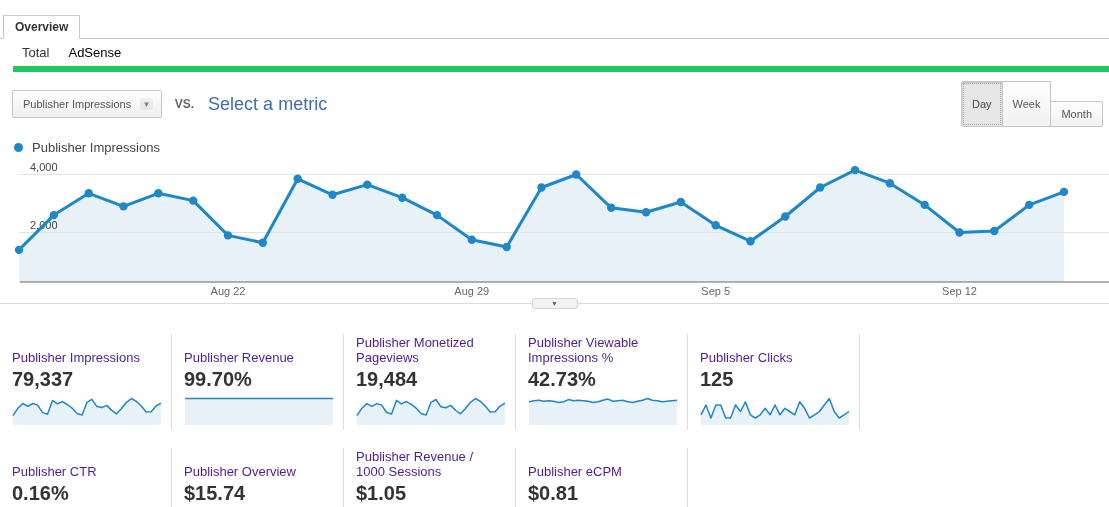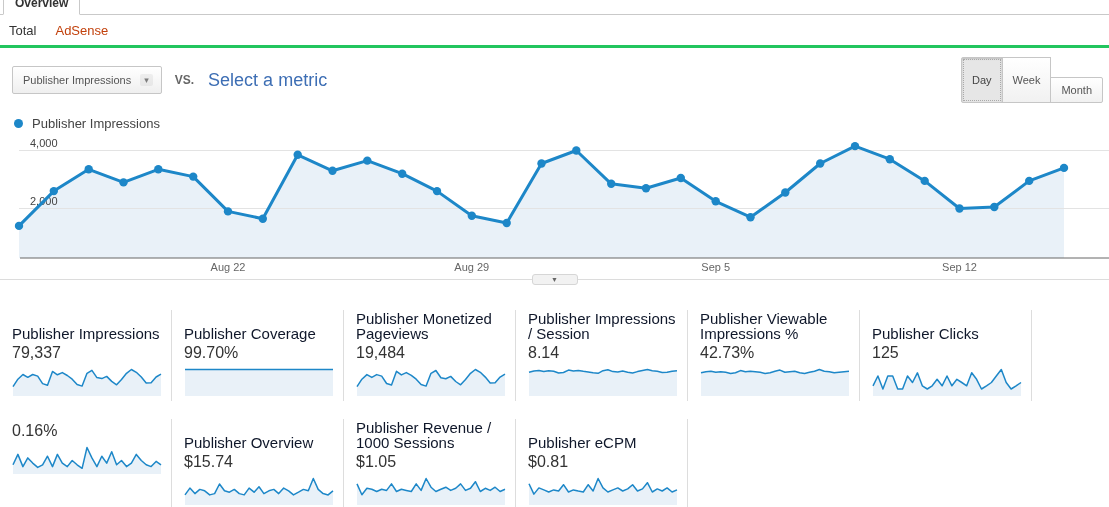--- a/index.html
+++ b/index.html
@@ -3,31 +3,31 @@
 <meta charset="utf-8">
 <style>
   * { box-sizing: border-box; }
   html,body { margin:0; padding:0; }
   body {
     width:1109px; height:507px; overflow:hidden;
     background:#fff; color:#333;
     font-family:"Liberation Sans", sans-serif; font-size:12px;
   }
   
-  .tabbar { position:relative; height:15px; border-bottom:1px solid #c9c9c9; }
+  .tabbar { position:relative; height:39px; border-bottom:1px solid #c9c9c9; }
   .tab {
     position:absolute; left:3px; bottom:-1px;
     background:#fff; border:1px solid #c9c9c9; border-bottom:1px solid #fff;
     padding:4px 11px; font-weight:bold; font-size:12px; color:#333; cursor:pointer;
   }
   
   .subnav { height:33px; display:flex; align-items:center; gap:19px;
-            padding-left:9px; border-bottom:3px solid #22c55e; font-size:13px; }
+            padding-left:9px; border-bottom:6px solid #22c55e; font-size:13px;margin-left:13px; }
   .snav-item.active { color:#333; cursor:default; }
-  .snav-item.link { color:#c2410c; cursor:pointer; }
+  .snav-item.link { color:#000000; cursor:pointer; }
   
   .toolbar { display:flex; justify-content:space-between; align-items:center; padding:9px 6px 7px 12px; }
   .toolbar-left { display:flex; align-items:center; }
   .dropdown {
     display:inline-flex; align-items:center; gap:9px;
     background:linear-gradient(#ffffff,#efefef);
     border:1px solid #c6c6c6; border-radius:2px;
     padding:7px 8px 7px 10px; font-size:11px; color:#555; cursor:pointer;
     font-family:"Liberation Sans", sans-serif;
   }
@@ -58,22 +58,22 @@
     background:#f2f2f2; border:1px solid #d6d6d6; border-radius:3px;
     display:flex; align-items:center; justify-content:center;
     font-size:7px; line-height:7px; color:#666; cursor:pointer;
   }
   
   .cards { display:flex; }
   .cards.row1 { margin-top:30px; }
   .cards.row2 { margin-top:18px; }
   .card { width:172px; border-right:1px solid #ddd; padding:0 10px 4px 12px; }
   .card-label { height:31px; display:flex; align-items:flex-end;
-                font-size:15px; line-height:15px; color:#0f172a; }
-  .card-value { font-size:16px; color:#333; margin-top:3px; letter-spacing:0; }
+                font-size:13px; line-height:15px; color:#4c1d95; }
+  .card-value { font-size:20px; color:#333; margin-top:3px; letter-spacing:0;font-weight:bold; }
   svg.spark { display:block; margin-top:5px; }
 </style>
 </head>
 <body>
 
 <div>
 
   <div class="tabbar">
     <div class="tab">Overview</div>
   </div>
@@ -160,62 +160,55 @@
   <div class="cards row1">
       <div class="card">
         <div class="card-label">Publisher Impressions</div>
         <div class="card-value">79,337</div>
         <svg width="150" height="30" class="spark">
           <polygon points="1.0,19.7 5.9,12.2 10.9,7.5 15.8,10.3 20.7,7.5 25.7,9.1 30.6,16.6 35.5,18.2 40.5,4.4 45.4,7.8 50.3,5.6 55.3,8.5 60.2,12.2 65.1,17.5 70.1,19.1 75.0,6.3 79.9,3.4 84.9,10.6 89.8,11.6 94.7,9.4 99.7,14.4 104.6,17.8 109.5,12.5 114.5,6.3 119.4,2.5 124.3,5.3 129.3,10.0 134.2,16.0 139.1,15.7 144.1,10.0 149.0,7.2 149,29 1,29" fill="#e9f1f8"></polygon>
           <polyline points="1.0,19.7 5.9,12.2 10.9,7.5 15.8,10.3 20.7,7.5 25.7,9.1 30.6,16.6 35.5,18.2 40.5,4.4 45.4,7.8 50.3,5.6 55.3,8.5 60.2,12.2 65.1,17.5 70.1,19.1 75.0,6.3 79.9,3.4 84.9,10.6 89.8,11.6 94.7,9.4 99.7,14.4 104.6,17.8 109.5,12.5 114.5,6.3 119.4,2.5 124.3,5.3 129.3,10.0 134.2,16.0 139.1,15.7 144.1,10.0 149.0,7.2" fill="none" stroke="#1d87c8" stroke-width="1.5" stroke-linejoin="round"></polyline>
         </svg>
       </div>
       <div class="card">
-        <div class="card-label">Publisher Coverage</div>
+        <div class="card-label">Publisher Revenue</div>
         <div class="card-value">99.70%</div>
         <svg width="150" height="30" class="spark">
           <polygon points="1.0,2.5 5.9,2.5 10.9,2.5 15.8,2.5 20.7,2.5 25.7,2.6 30.6,2.5 35.5,2.5 40.5,2.5 45.4,2.5 50.3,2.5 55.3,2.5 60.2,2.5 65.1,2.6 70.1,2.5 75.0,2.5 79.9,2.5 84.9,2.5 89.8,2.5 94.7,2.5 99.7,2.5 104.6,2.5 109.5,2.5 114.5,2.6 119.4,2.5 124.3,2.5 129.3,2.5 134.2,2.5 139.1,2.5 144.1,2.5 149.0,2.5 149,29 1,29" fill="#e9f1f8"></polygon>
           <polyline points="1.0,2.5 5.9,2.5 10.9,2.5 15.8,2.5 20.7,2.5 25.7,2.6 30.6,2.5 35.5,2.5 40.5,2.5 45.4,2.5 50.3,2.5 55.3,2.5 60.2,2.5 65.1,2.6 70.1,2.5 75.0,2.5 79.9,2.5 84.9,2.5 89.8,2.5 94.7,2.5 99.7,2.5 104.6,2.5 109.5,2.5 114.5,2.6 119.4,2.5 124.3,2.5 129.3,2.5 134.2,2.5 139.1,2.5 144.1,2.5 149.0,2.5" fill="none" stroke="#1d87c8" stroke-width="1.5" stroke-linejoin="round"></polyline>
         </svg>
       </div>
       <div class="card">
         <div class="card-label">Publisher Monetized Pageviews</div>
         <div class="card-value">19,484</div>
         <svg width="150" height="30" class="spark">
           <polygon points="1.0,19.6 5.9,12.2 10.9,7.6 15.8,10.4 20.7,7.6 25.7,9.1 30.6,16.5 35.5,18.0 40.5,4.3 45.4,7.9 50.3,5.6 55.3,8.4 60.2,12.2 65.1,17.5 70.1,19.1 75.0,6.3 79.9,3.5 84.9,10.7 89.8,11.7 94.7,9.4 99.7,14.5 104.6,17.8 109.5,12.4 114.5,6.3 119.4,2.5 124.3,5.3 129.3,10.1 134.2,16.0 139.1,15.8 144.1,10.1 149.0,7.1 149,29 1,29" fill="#e9f1f8"></polygon>
           <polyline points="1.0,19.6 5.9,12.2 10.9,7.6 15.8,10.4 20.7,7.6 25.7,9.1 30.6,16.5 35.5,18.0 40.5,4.3 45.4,7.9 50.3,5.6 55.3,8.4 60.2,12.2 65.1,17.5 70.1,19.1 75.0,6.3 79.9,3.5 84.9,10.7 89.8,11.7 94.7,9.4 99.7,14.5 104.6,17.8 109.5,12.4 114.5,6.3 119.4,2.5 124.3,5.3 129.3,10.1 134.2,16.0 139.1,15.8 144.1,10.1 149.0,7.1" fill="none" stroke="#1d87c8" stroke-width="1.5" stroke-linejoin="round"></polyline>
         </svg>
       </div>
       <div class="card">
-        <div class="card-label">Publisher Impressions / Session</div>
-        <div class="card-value">8.14</div>
-        <svg width="150" height="30" class="spark">
-          <polygon points="1.0,5.2 5.9,4.0 10.9,3.4 15.8,4.6 20.7,3.7 25.7,4.3 30.6,6.0 35.5,5.5 40.5,3.1 45.4,4.0 50.3,3.4 55.3,4.3 60.2,4.9 65.1,5.8 70.1,6.3 75.0,3.7 79.9,2.8 84.9,4.6 89.8,4.9 94.7,4.0 99.7,5.2 104.6,6.0 109.5,4.6 114.5,3.4 119.4,2.5 124.3,3.7 129.3,4.3 134.2,5.5 139.1,5.2 144.1,4.3 149.0,3.7 149,29 1,29" fill="#e9f1f8"></polygon>
-          <polyline points="1.0,5.2 5.9,4.0 10.9,3.4 15.8,4.6 20.7,3.7 25.7,4.3 30.6,6.0 35.5,5.5 40.5,3.1 45.4,4.0 50.3,3.4 55.3,4.3 60.2,4.9 65.1,5.8 70.1,6.3 75.0,3.7 79.9,2.8 84.9,4.6 89.8,4.9 94.7,4.0 99.7,5.2 104.6,6.0 109.5,4.6 114.5,3.4 119.4,2.5 124.3,3.7 129.3,4.3 134.2,5.5 139.1,5.2 144.1,4.3 149.0,3.7" fill="none" stroke="#1d87c8" stroke-width="1.5" stroke-linejoin="round"></polyline>
-        </svg>
-      </div>
-      <div class="card">
         <div class="card-label">Publisher Viewable Impressions %</div>
         <div class="card-value">42.73%</div>
         <svg width="150" height="30" class="spark">
           <polygon points="1.0,5.8 5.9,4.7 10.9,4.2 15.8,5.3 20.7,4.7 25.7,5.3 30.6,6.4 35.5,5.8 40.5,3.6 45.4,4.7 50.3,4.2 55.3,4.7 60.2,5.3 65.1,6.4 70.1,5.8 75.0,4.2 79.9,3.1 84.9,5.3 89.8,4.7 94.7,4.2 99.7,5.8 104.6,6.4 109.5,5.3 114.5,4.2 119.4,2.5 124.3,4.2 129.3,4.7 134.2,5.8 139.1,5.3 144.1,4.7 149.0,4.2 149,29 1,29" fill="#e9f1f8"></polygon>
           <polyline points="1.0,5.8 5.9,4.7 10.9,4.2 15.8,5.3 20.7,4.7 25.7,5.3 30.6,6.4 35.5,5.8 40.5,3.6 45.4,4.7 50.3,4.2 55.3,4.7 60.2,5.3 65.1,6.4 70.1,5.8 75.0,4.2 79.9,3.1 84.9,5.3 89.8,4.7 94.7,4.2 99.7,5.8 104.6,6.4 109.5,5.3 114.5,4.2 119.4,2.5 124.3,4.2 129.3,4.7 134.2,5.8 139.1,5.3 144.1,4.7 149.0,4.2" fill="none" stroke="#1d87c8" stroke-width="1.5" stroke-linejoin="round"></polyline>
         </svg>
       </div>
       <div class="card">
         <div class="card-label">Publisher Clicks</div>
         <div class="card-value">125</div>
         <svg width="150" height="30" class="spark">
           <polygon points="1.0,18.8 5.9,9.0 10.9,22.0 15.8,9.0 20.7,9.0 25.7,22.0 30.6,22.0 35.5,9.0 40.5,15.5 45.4,5.8 50.3,18.8 55.3,22.0 60.2,18.8 65.1,12.3 70.1,18.8 75.0,9.0 79.9,18.8 84.9,12.3 89.8,15.5 94.7,18.8 99.7,5.8 104.6,12.3 109.5,22.0 114.5,18.8 119.4,15.5 124.3,9.0 129.3,2.5 134.2,15.5 139.1,22.0 144.1,18.8 149.0,15.5 149,29 1,29" fill="#e9f1f8"></polygon>
           <polyline points="1.0,18.8 5.9,9.0 10.9,22.0 15.8,9.0 20.7,9.0 25.7,22.0 30.6,22.0 35.5,9.0 40.5,15.5 45.4,5.8 50.3,18.8 55.3,22.0 60.2,18.8 65.1,12.3 70.1,18.8 75.0,9.0 79.9,18.8 84.9,12.3 89.8,15.5 94.7,18.8 99.7,5.8 104.6,12.3 109.5,22.0 114.5,18.8 119.4,15.5 124.3,9.0 129.3,2.5 134.2,15.5 139.1,22.0 144.1,18.8 149.0,15.5" fill="none" stroke="#1d87c8" stroke-width="1.5" stroke-linejoin="round"></polyline>
         </svg>
       </div>
     </div>
   <div class="cards row2">
       <div class="card">
+        <div class="card-label">Publisher CTR</div>
         <div class="card-value">0.16%</div>
         <svg width="150" height="30" class="spark">
           <polygon points="1.0,19.8 5.9,9.4 10.9,21.6 15.8,12.9 20.7,18.1 25.7,22.4 30.6,19.8 35.5,11.2 40.5,21.6 45.4,9.4 50.3,18.1 55.3,21.6 60.2,15.5 65.1,19.8 70.1,23.3 75.0,2.5 79.9,12.9 84.9,21.6 89.8,11.2 94.7,18.1 99.7,6.8 104.6,19.8 109.5,15.5 114.5,21.6 119.4,18.1 124.3,9.4 129.3,15.5 134.2,19.8 139.1,21.6 144.1,16.4 149.0,19.8 149,29 1,29" fill="#e9f1f8"></polygon>
           <polyline points="1.0,19.8 5.9,9.4 10.9,21.6 15.8,12.9 20.7,18.1 25.7,22.4 30.6,19.8 35.5,11.2 40.5,21.6 45.4,9.4 50.3,18.1 55.3,21.6 60.2,15.5 65.1,19.8 70.1,23.3 75.0,2.5 79.9,12.9 84.9,21.6 89.8,11.2 94.7,18.1 99.7,6.8 104.6,19.8 109.5,15.5 114.5,21.6 119.4,18.1 124.3,9.4 129.3,15.5 134.2,19.8 139.1,21.6 144.1,16.4 149.0,19.8" fill="none" stroke="#1d87c8" stroke-width="1.5" stroke-linejoin="round"></polyline>
         </svg>
       </div>
       <div class="card">
         <div class="card-label">Publisher Overview</div>
         <div class="card-value">$15.74</div>
         <svg width="150" height="30" class="spark">

